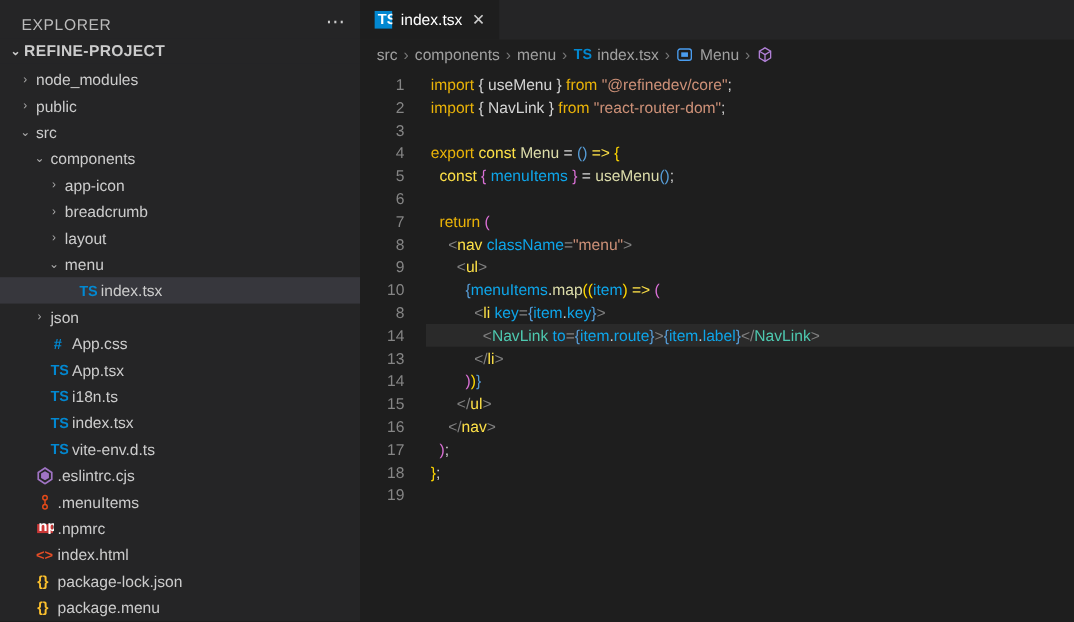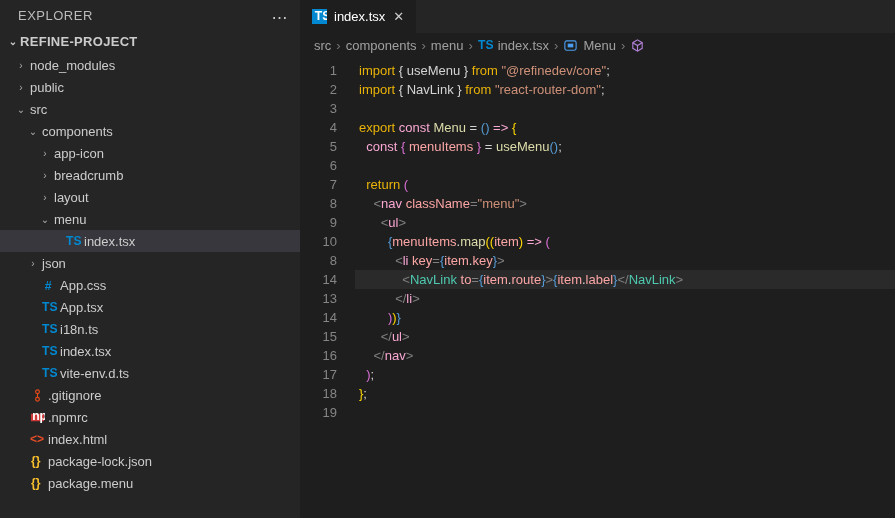--- a/index.html
+++ b/index.html
@@ -1,18 +1,18 @@
 <!DOCTYPE html>
 <html><head>
 <meta charset="utf-8">
 <style>
 *{margin:0;padding:0;box-sizing:border-box;font-family:'Segoe UI',Arial,sans-serif;font-size:13px}
 body{background:#1e1e1e;color:#ccc;width:895px;height:518px;overflow:hidden;display:flex}
 .sidebar{width:300px;background:#252526;display:flex;flex-direction:column;overflow:hidden}
-.sb-head{display:flex;align-items:flex-start;justify-content:space-between;padding:8px 12px 4px 18px;color:#bbb;font-size:11px;letter-spacing:.5px}
+.sb-head{display:flex;align-items:flex-end;justify-content:space-between;padding:8px 12px 4px 18px;color:#bbb;font-size:11px;letter-spacing:.5px}
 .dots{color:#ccc;font-size:16px;cursor:pointer}
 .sb-section{display:flex;align-items:center;padding:3px 6px;background:#252526;color:#ccc;font-size:11px;font-weight:700;letter-spacing:.3px;cursor:pointer}
 .chev{display:inline-block;width:14px;text-align:center;font-size:10px;color:#ccc}
 .tree{flex:1;overflow:auto;padding-top:2px}
 .row{display:flex;align-items:center;height:22px;padding-left:0;cursor:pointer;color:#ccc}
 .row.selected{background:#37373d}
 .ind{display:inline-block}
 .tw{width:14px;display:inline-flex;justify-content:center;font-size:10px;color:#aaa}
 .ic{width:18px;display:inline-flex;justify-content:center;align-items:center}
 .lbl{padding-left:2px}
@@ -22,21 +22,21 @@
 .tab{display:flex;align-items:center;background:#1e1e1e;padding:0 10px;gap:6px;color:#fff}
 .tab .x{color:#ccc;cursor:pointer;padding:2px}
 .crumbs{display:flex;align-items:center;gap:5px;padding:4px 14px;color:#a0a0a0;font-size:12.5px}
 .crumbs .sep{color:#777}
 .cic{display:inline-flex;align-items:center}
 .code{flex:1;display:flex;font-family:Consolas,monospace;font-size:13.5px;line-height:19px;overflow:hidden}
 .gutter{width:55px;text-align:right;color:#858585;padding:4px 18px 0 0;user-select:none}
 .lines{flex:1;padding:4px 0 0 0;white-space:pre;color:#d4d4d4;position:relative}
 .ln{height:19px;padding-left:4px}
 .ln.hl{background:#2a2a2a}
-.c-blue{color:#f9a8d4}.c-lblue{color:#fca5a5}.c-yel{color:#dcdcaa}.c-str{color:#ce9178}.c-pink{color:#eab308}.c-type{color:#4ec9b0}.c-grey{color:#808080}.c-gold{color:#ffd700}.c-obr{color:#da70d6}.c-cbr{color:#569cd6}.c-it{}
+.c-blue{color:#fde047}.c-lblue{color:#0ea5e9}.c-yel{color:#dcdcaa}.c-str{color:#ce9178}.c-pink{color:#eab308}.c-type{color:#4ec9b0}.c-grey{color:#808080}.c-gold{color:#ffd700}.c-obr{color:#da70d6}.c-cbr{color:#569cd6}.c-it{}
 </style>
 </head>
 <body>
 
 <div class="sidebar">
   <div class="sb-head">
     <span>EXPLORER</span>
     <span class="dots">⋯</span>
   </div>
   <div class="sb-section">
@@ -147,26 +147,37 @@
             <text x="0" y="12" font-size="10" font-weight="700" fill="#0288d1">TS</text>
           </svg>
         </span>
         <span class="lbl">vite-env.d.ts</span>
       </div>
       <div class="row">
         <span class="ind" style="width:14px"></span>
         <span class="tw"></span>
         <span class="ic">
           <svg viewBox="0 0 16 16">
+            <polygon points="8,1 14,5 14,11 8,15 2,11 2,5" fill="none" stroke="#a074c4" stroke-width="1.5"></polygon>
+            <polygon points="8,4 11.5,6 11.5,10 8,12 4.5,10 4.5,6" fill="#a074c4"></polygon>
+          </svg>
+        </span>
+        <span class="lbl">.eslintrc.cjs</span>
+      </div>
+      <div class="row">
+        <span class="ind" style="width:14px"></span>
+        <span class="tw"></span>
+        <span class="ic">
+          <svg viewBox="0 0 16 16">
             <circle cx="8" cy="4" r="2" fill="none" stroke="#e64a19" stroke-width="1.3"></circle>
             <circle cx="8" cy="12" r="2" fill="none" stroke="#e64a19" stroke-width="1.3"></circle>
             <line x1="8" y1="6" x2="8" y2="10" stroke="#e64a19" stroke-width="1.3"></line>
           </svg>
         </span>
-        <span class="lbl">.gitignore</span>
+        <span class="lbl">.menuItems</span>
       </div>
       <div class="row">
         <span class="ind" style="width:14px"></span>
         <span class="tw"></span>
         <span class="ic">
           <svg viewBox="0 0 16 16">
             <rect x="1" y="4" width="14" height="8" fill="#cb3837"></rect>
             <text x="2.3" y="10.5" font-size="6" font-weight="700" fill="#fff">npm</text>
           </svg>
         </span>

